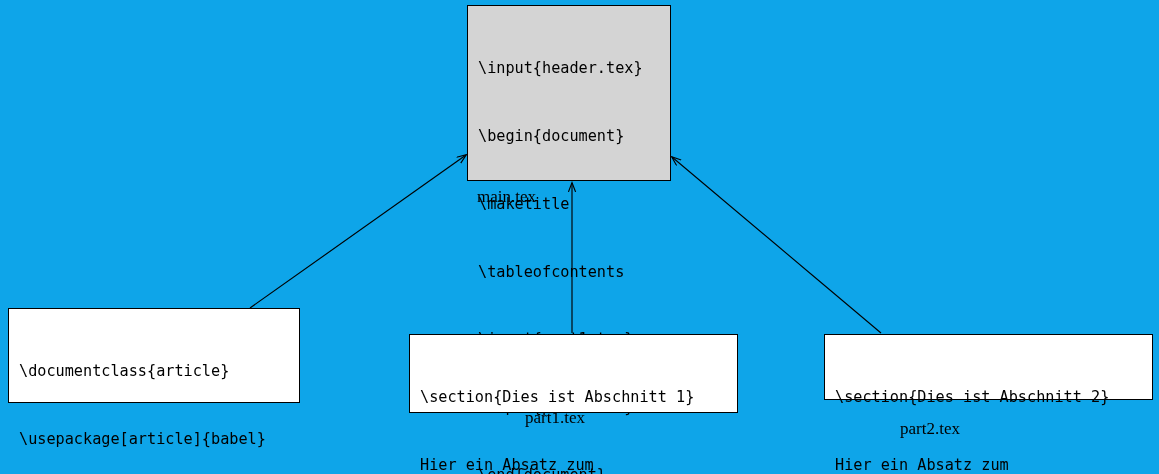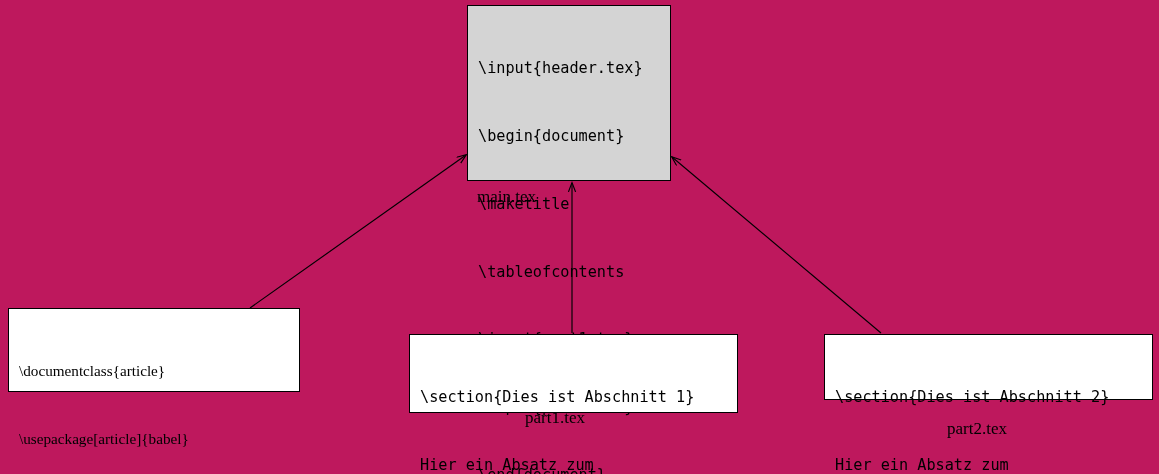--- a/index.html
+++ b/index.html
@@ -4,21 +4,21 @@
 <style>
   html, body {
     margin: 0;
     padding: 0;
     background: #ffffff;
   }
   #canvas {
     position: relative;
     width: 1159px;
     height: 474px;
-    background: #be185d;
+    background: #0ea5e9;
     overflow: hidden;
     font-family: "Liberation Serif", "DejaVu Serif", serif;
   }
   #edges {
     position: absolute;
     left: 0;
     top: 0;
     width: 1159px;
     height: 474px;
     pointer-events: none;
@@ -46,28 +46,28 @@
   .caption {
     position: absolute;
     font-family: "Liberation Serif", "DejaVu Serif", serif;
     font-size: 17px;
     line-height: 20px;
     color: #000000;
     white-space: nowrap;
   }
   
   #node-main   { left: 467px;  top: 5px;   width: 204px; height: 176px; }
-  #node-header { left: 8px;    top: 308px; width: 292px; height: 84px; font-family: Liberation Serif, serif; }
+  #node-header { left: 8px;    top: 308px; width: 292px; height: 95px; }
   #node-part1  { left: 409px;  top: 334px; width: 329px; height: 79px;  }
   #node-part2  { left: 824px;  top: 334px; width: 329px; height: 66px;  }
 
   #cap-main    { left: 477px;  top: 187px; }
   #cap-header  { left: 111px;  top: 441px; margin-top: 48px; }
   #cap-part1   { left: 525px;  top: 408px; }
-  #cap-part2   { left: 947px;  top: 419px; text-align: right; }
+  #cap-part2   { left: 900px;  top: 419px; text-align: right; }
 </style>
 </head>
 <body>
 
 <div id="canvas">
 
   <svg id="edges" viewBox="0 0 1159 474" width="1159" height="474">
     <defs>
       <marker id="ah" markerWidth="11" markerHeight="11" refX="9.2" refY="4" orient="auto" markerUnits="userSpaceOnUse">
         <path d="M 0.2 0.4 L 9.6 4 L 0.2 7.6" fill="none" stroke="#000000" stroke-width="1.15" stroke-linecap="butt" stroke-linejoin="miter"></path>

